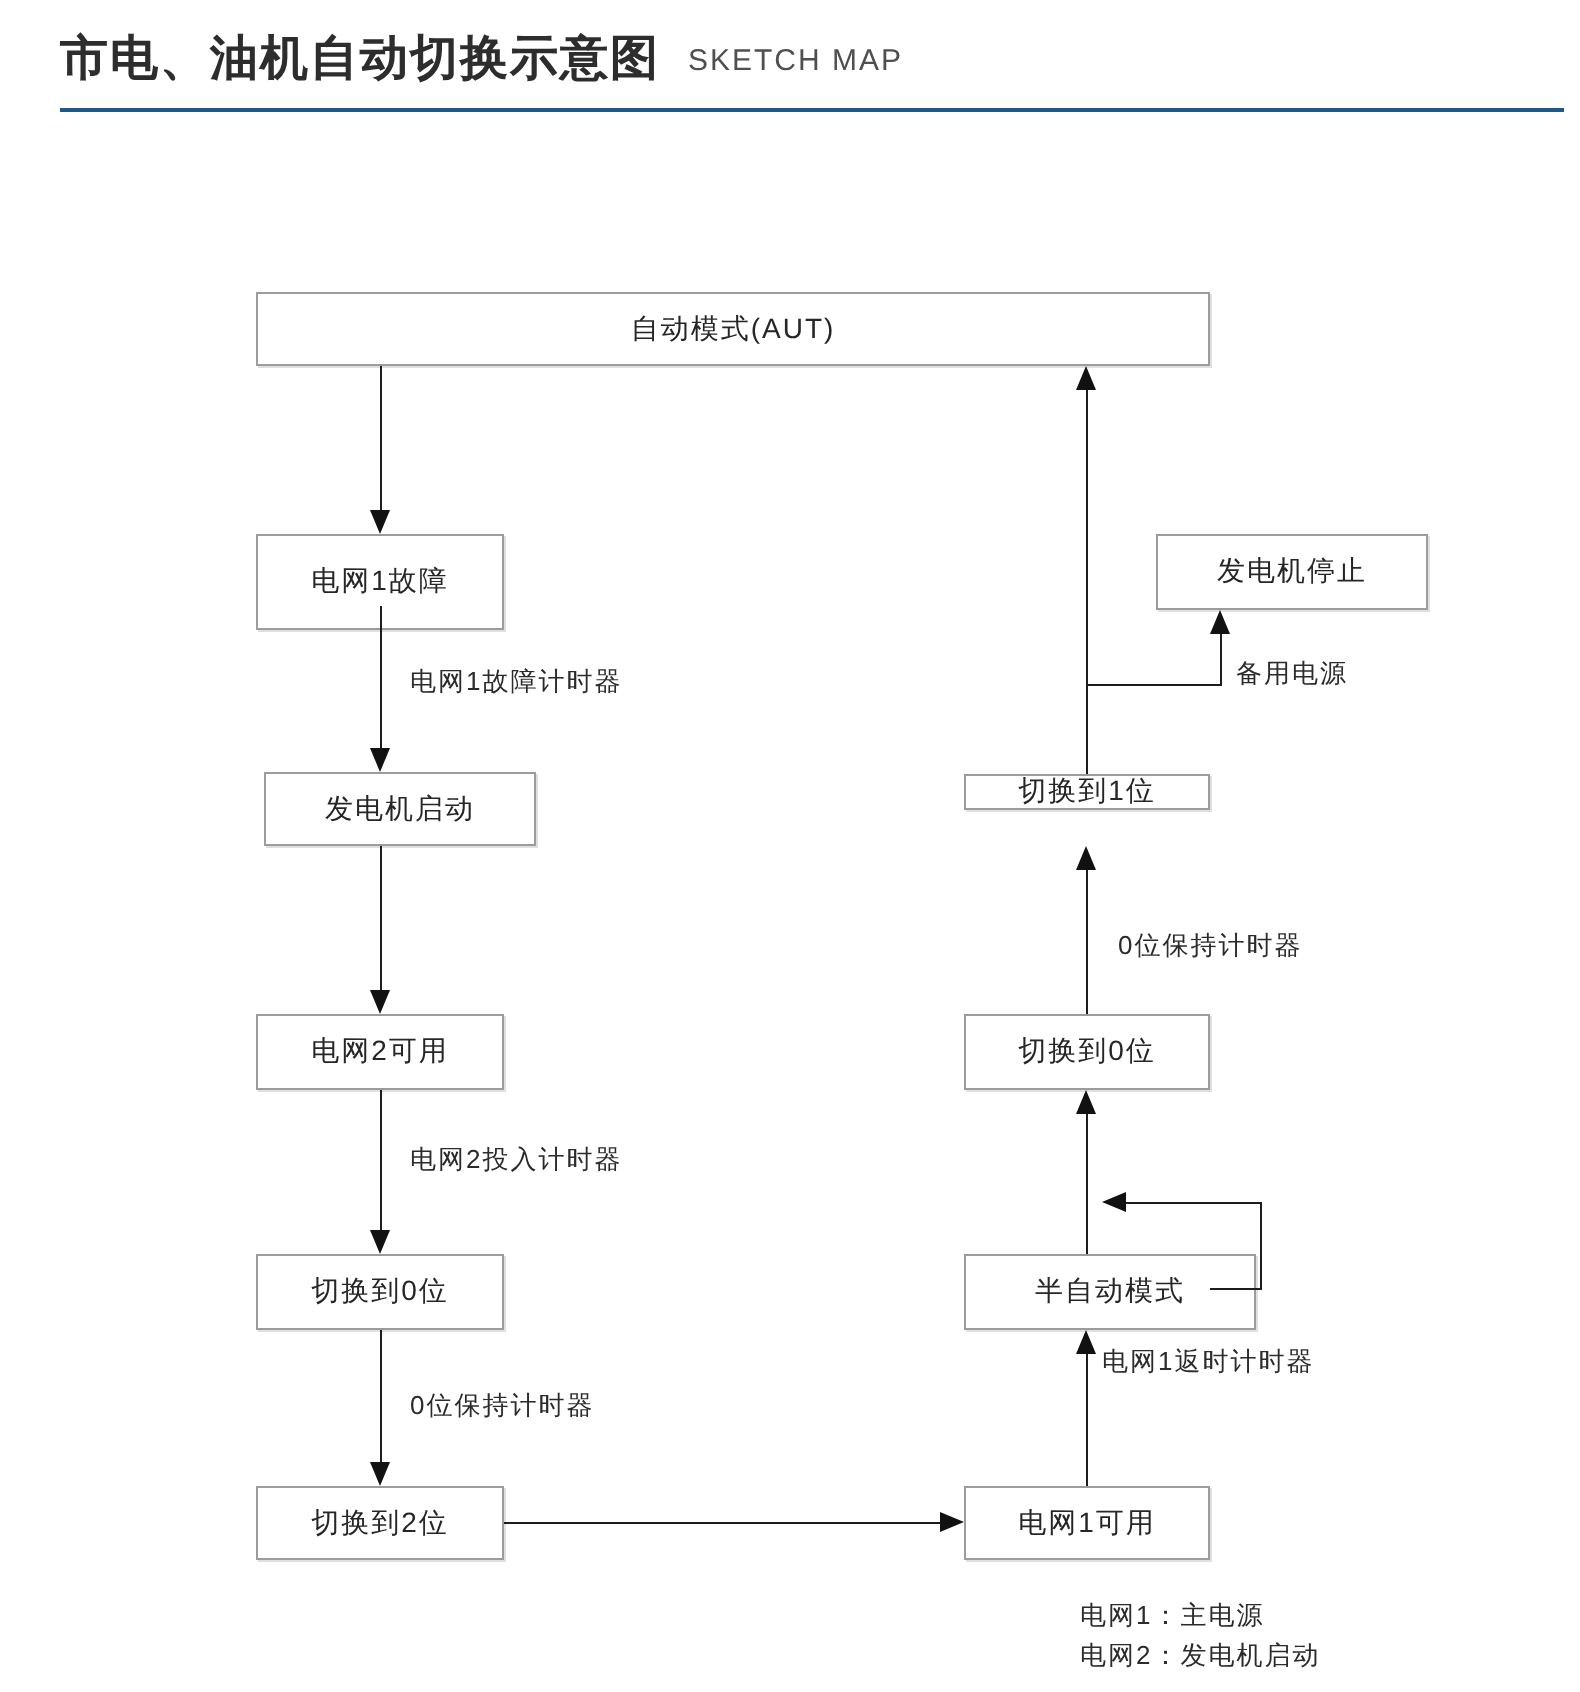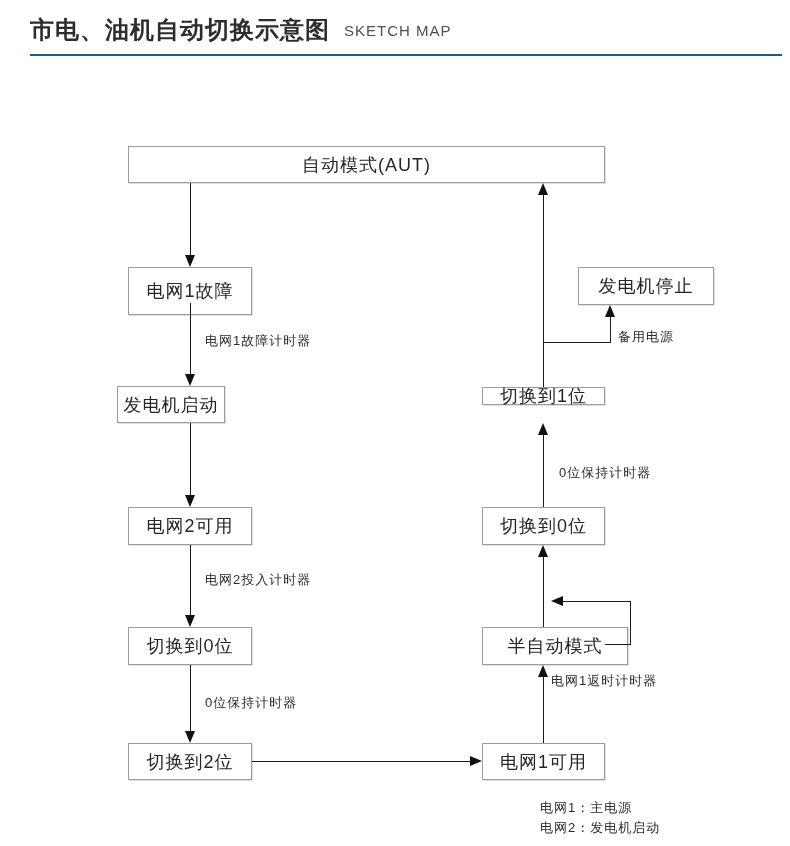--- a/index.html
+++ b/index.html
@@ -18,21 +18,21 @@
     display:inline-block;font-size:15px;color:#4f4f4f;letter-spacing:1px;
     margin-left:14px;vertical-align:2px;
   }
   .hdr .rule{height:2px;margin-top:6px;}
 
   
   .box{
     position:absolute;background:#fff;border:1px solid #9c9c9c;
     box-shadow:1px 1px 0 rgba(0,0,0,0.12);
     display:flex;align-items:center;justify-content:center;
-    font-size:18px;color:#262626;letter-spacing:1px;white-space:nowrap;
+    font-size:14px;color:#262626;letter-spacing:1px;white-space:nowrap;
     box-sizing:border-box;
   }
   .ln{position:absolute;background:#1c1c1c;}
   .ah{position:absolute;width:0;height:0;}
   .ah.down{border-left:5px solid transparent;border-right:5px solid transparent;border-top:12px solid #111;}
   .ah.up{border-left:5px solid transparent;border-right:5px solid transparent;border-bottom:12px solid #111;}
   .ah.right{border-top:5px solid transparent;border-bottom:5px solid transparent;border-left:12px solid #111;}
   .ah.left{border-top:5px solid transparent;border-bottom:5px solid transparent;border-right:12px solid #111;}
   .elabel{
     position:absolute;font-size:13px;color:#2b2b2b;white-space:nowrap;letter-spacing:1px;
@@ -45,21 +45,21 @@
 </head>
 <body>
 
 <div class="hdr">
   <span class="title">市电、油机自动切换示意图</span><span class="subtitle">SKETCH MAP</span>
   <div class="rule" style="background:#1c5a87;"></div>
 </div>
 
 <div class="box" style="left:128px;top:146px;width:477px;height:37px">自动模式(AUT)</div>
 <div class="box" style="left:128px;top:267px;width:124px;height:48px">电网1故障</div>
-<div class="box" style="left:117px;top:386px;width:108px;height:37px">发电机启动</div>
+<div class="box" style="left:132px;top:386px;width:136px;height:37px">发电机启动</div>
 <div class="box" style="left:128px;top:507px;width:124px;height:38px">电网2可用</div>
 <div class="box" style="left:128px;top:627px;width:124px;height:38px">切换到0位</div>
 <div class="box" style="left:128px;top:743px;width:124px;height:37px">切换到2位</div>
 <div class="box" style="left:482px;top:743px;width:123px;height:37px">电网1可用</div>
 <div class="box" style="left:482px;top:627px;width:146px;height:38px">半自动模式</div>
 <div class="box" style="left:482px;top:507px;width:123px;height:38px">切换到0位</div>
 <div class="box" style="left:482px;top:387px;width:123px;height:18px">切换到1位</div>
 <div class="box" style="left:578px;top:267px;width:136px;height:38px">发电机停止</div>
 
 <div class="ln" style="left:190px;top:183px;width:1px;height:73px"></div>

